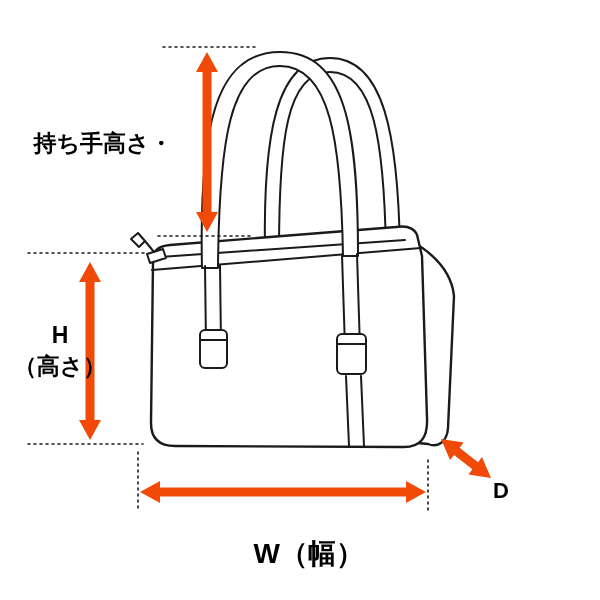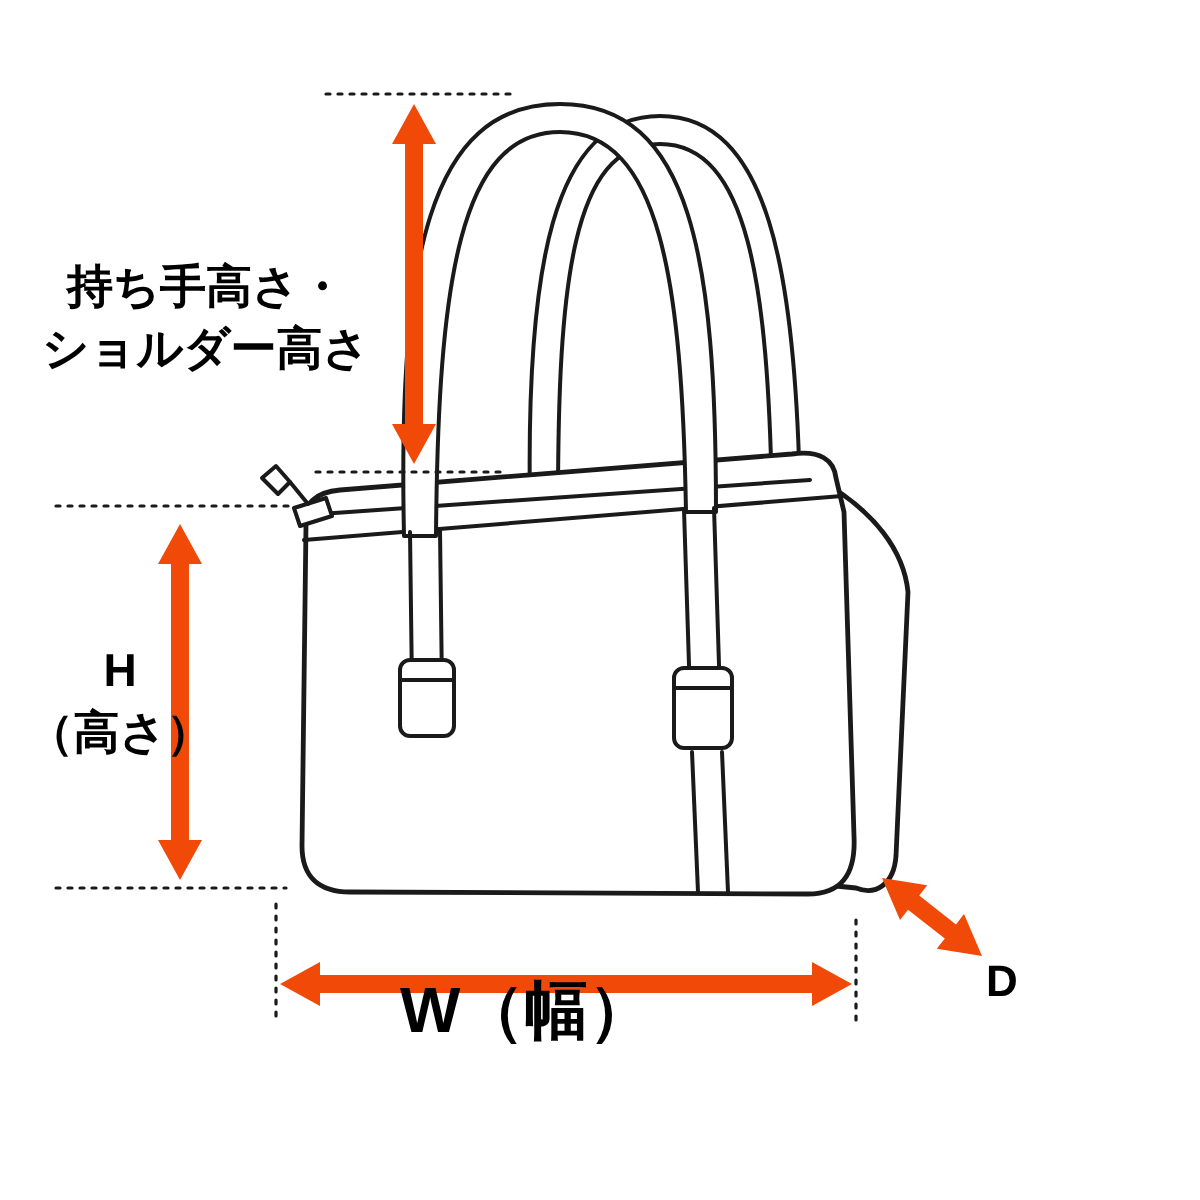--- a/index.html
+++ b/index.html
@@ -72,27 +72,26 @@
     <path class="dotted" d="M428,460 L428,512"></path>
 
     <polygon points="207,52 218,72 211.5,72 211.5,212 218,212 207,232 196,212 202.5,212 202.5,72 196,72" fill="#F14A08"></polygon>
     <polygon points="90,262 101,282 94.5,282 94.5,420 101,420 90,440 79,420 85.5,420 85.5,282 79,282" fill="#F14A08"></polygon>
     <polygon points="140,492 160,481 160,487.5 406,487.5 406,481 426,492 406,503 406,496.5 160,496.5 160,503" fill="#F14A08"></polygon>
     <polygon points="441,439 463.6,442.6 459.6,447.8 478,462.2 482,457 491,478 468.4,474.4 472.4,469.3 454,454.9 450,460" fill="#F14A08"></polygon>
   </svg>
 
   <div class="label" style="left:10px; top:108px; width:186px; text-align:center; font-size:23px;margin-top:20px;">
     <div>持ち手高さ・</div>
-    <div>ショルダー高さ</div>
   </div>
 
   <div class="label" style="left:8px; top:320px; width:104px; text-align:center; font-size:23px;">
     <div>H</div>
     <div>（高さ）</div>
   </div>
 
-  <div class="label" style="left:200px; top:484px; width:164px; text-align:left; font-size:32px;">W（幅）</div>
+  <div class="label" style="left:200px; top:535px; width:164px; text-align:right; font-size:28px;">W（幅）</div>
 
   <div class="label" style="left:483px; top:476px; width:116px; text-align:left; font-size:22px;">
     <div style="padding-left:10px;">D</div>
   </div>
 
 </div>
 
 </body></html>

